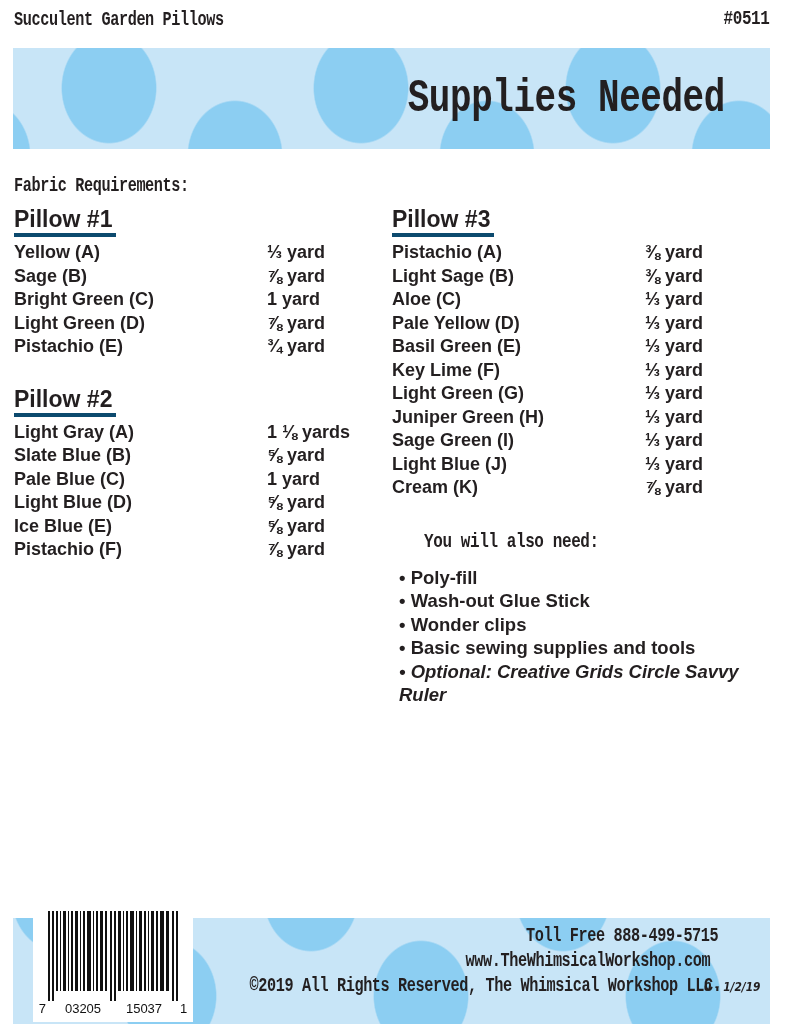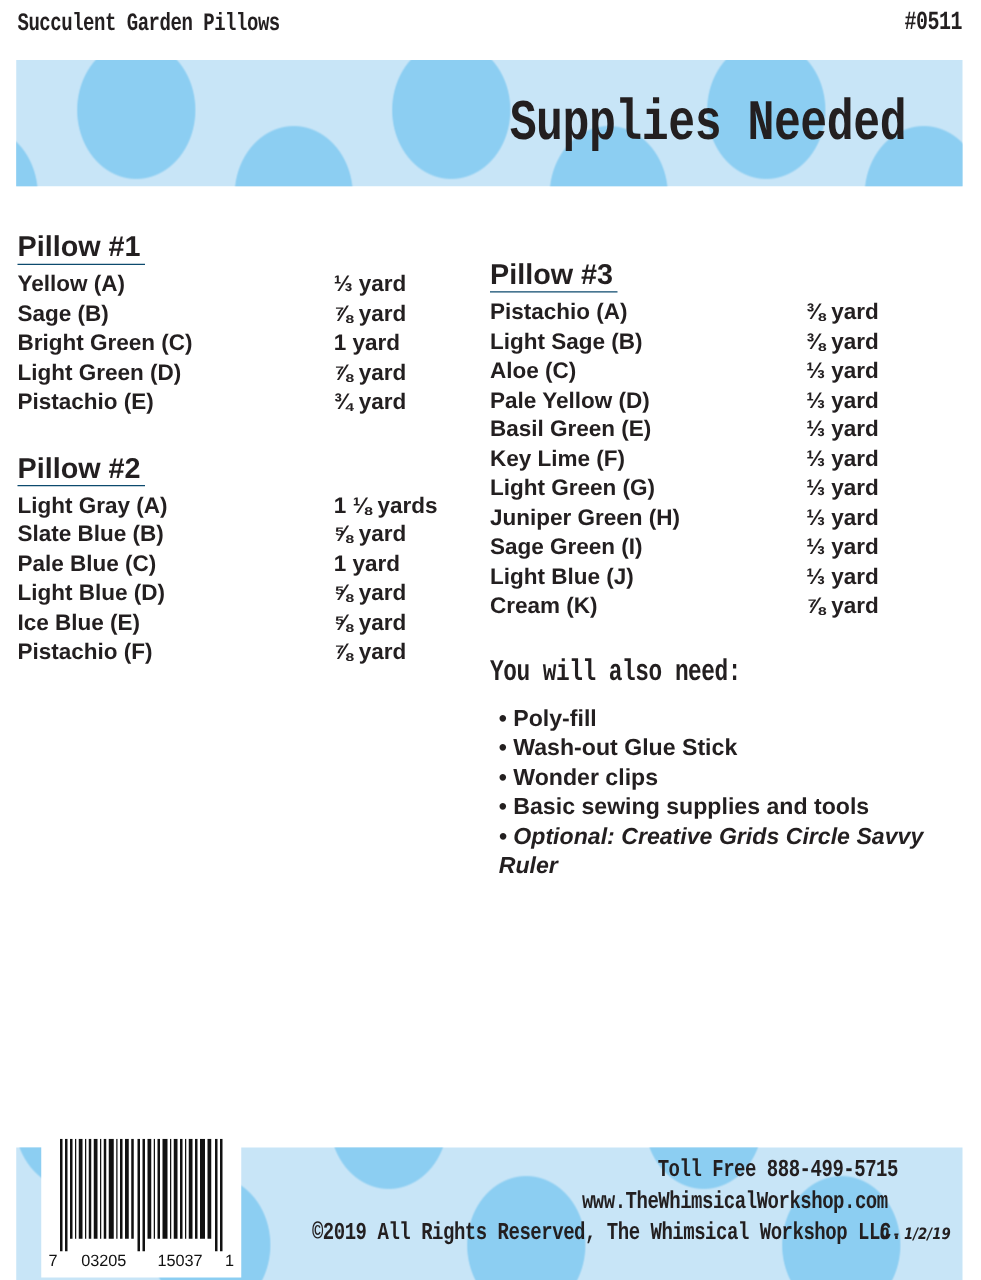--- a/index.html
+++ b/index.html
@@ -35,32 +35,32 @@
 
   
   .col { position:absolute; top:175px; }
   .col-left  { left:14px;  width:352px; }
   .col-right { left:392px; width:382px; }
 
   .section-title { font-size:20px; line-height:22px; white-space:nowrap; }
 
   .pillow-title {
     display:inline-block; font-size:23px; line-height:25px; font-weight:bold;
-    border-bottom:1px solid #0c4a6e; padding:0 4px 1px 0; margin:0;
+    border-bottom:4px solid #0c4a6e; padding:0 4px 1px 0; margin:0;
   }
   .p1-title { margin-top:10px; }
   .p2-title { margin-top:28px; }
   .p3-title { margin-top:32px; }
 
   .rows { margin-top:4px; }
   .row { display:flex; font-size:18px; line-height:23.5px; font-weight:bold; }
   .row .label { flex:0 0 253px; }
   .row .amt { white-space:nowrap; }
 
-  .also-title { font-size:24px; line-height:23px; margin-top:30px; white-space:nowrap; }
+  .also-title { font-size:21px; line-height:23px; margin-top:30px; white-space:nowrap;margin-left:32px; }
   .also-list { margin-top:13px; }
   .bullet-item { font-size:18.5px; line-height:23.5px; font-weight:bold; padding-left:7px; }
   .bullet-item::before { content:"• "; }
   .bullet-item.italic { font-style:italic; }
 
   
   .banner-footer { top:918px; height:106px; background-position:-80px -120px, 30px -20px; }
 
   .footer-lines { position:absolute; left:170px; right:25px; top:6px; text-align:right; }
   .footer-line { font-size:19.5px; line-height:25px; white-space:nowrap; }
@@ -84,20 +84,21 @@
 <div class="page">
 
   <div class="pattern-title fun"><span class="cond-l">Succulent Garden Pillows</span></div>
   <div class="pattern-number fun"><span class="cond-r">#0511</span></div>
 
   <div class="dot-banner banner-top">
     <div class="banner-title fun"><span class="cond-c">Supplies Needed</span></div>
   </div>
 
   <div class="col col-left">
+    <div class="section-title fun"><span class="cond-l">Fabric Requirements:</span></div>
 
     <section>
       <h3 class="pillow-title p1-title">Pillow #1</h3>
       <div class="rows">
         <div class="row">
             <span class="label">Yellow (A)</span>
             <span class="amt">⅓ yard</span>
           </div>
         <div class="row">
             <span class="label">Sage (B)</span>

